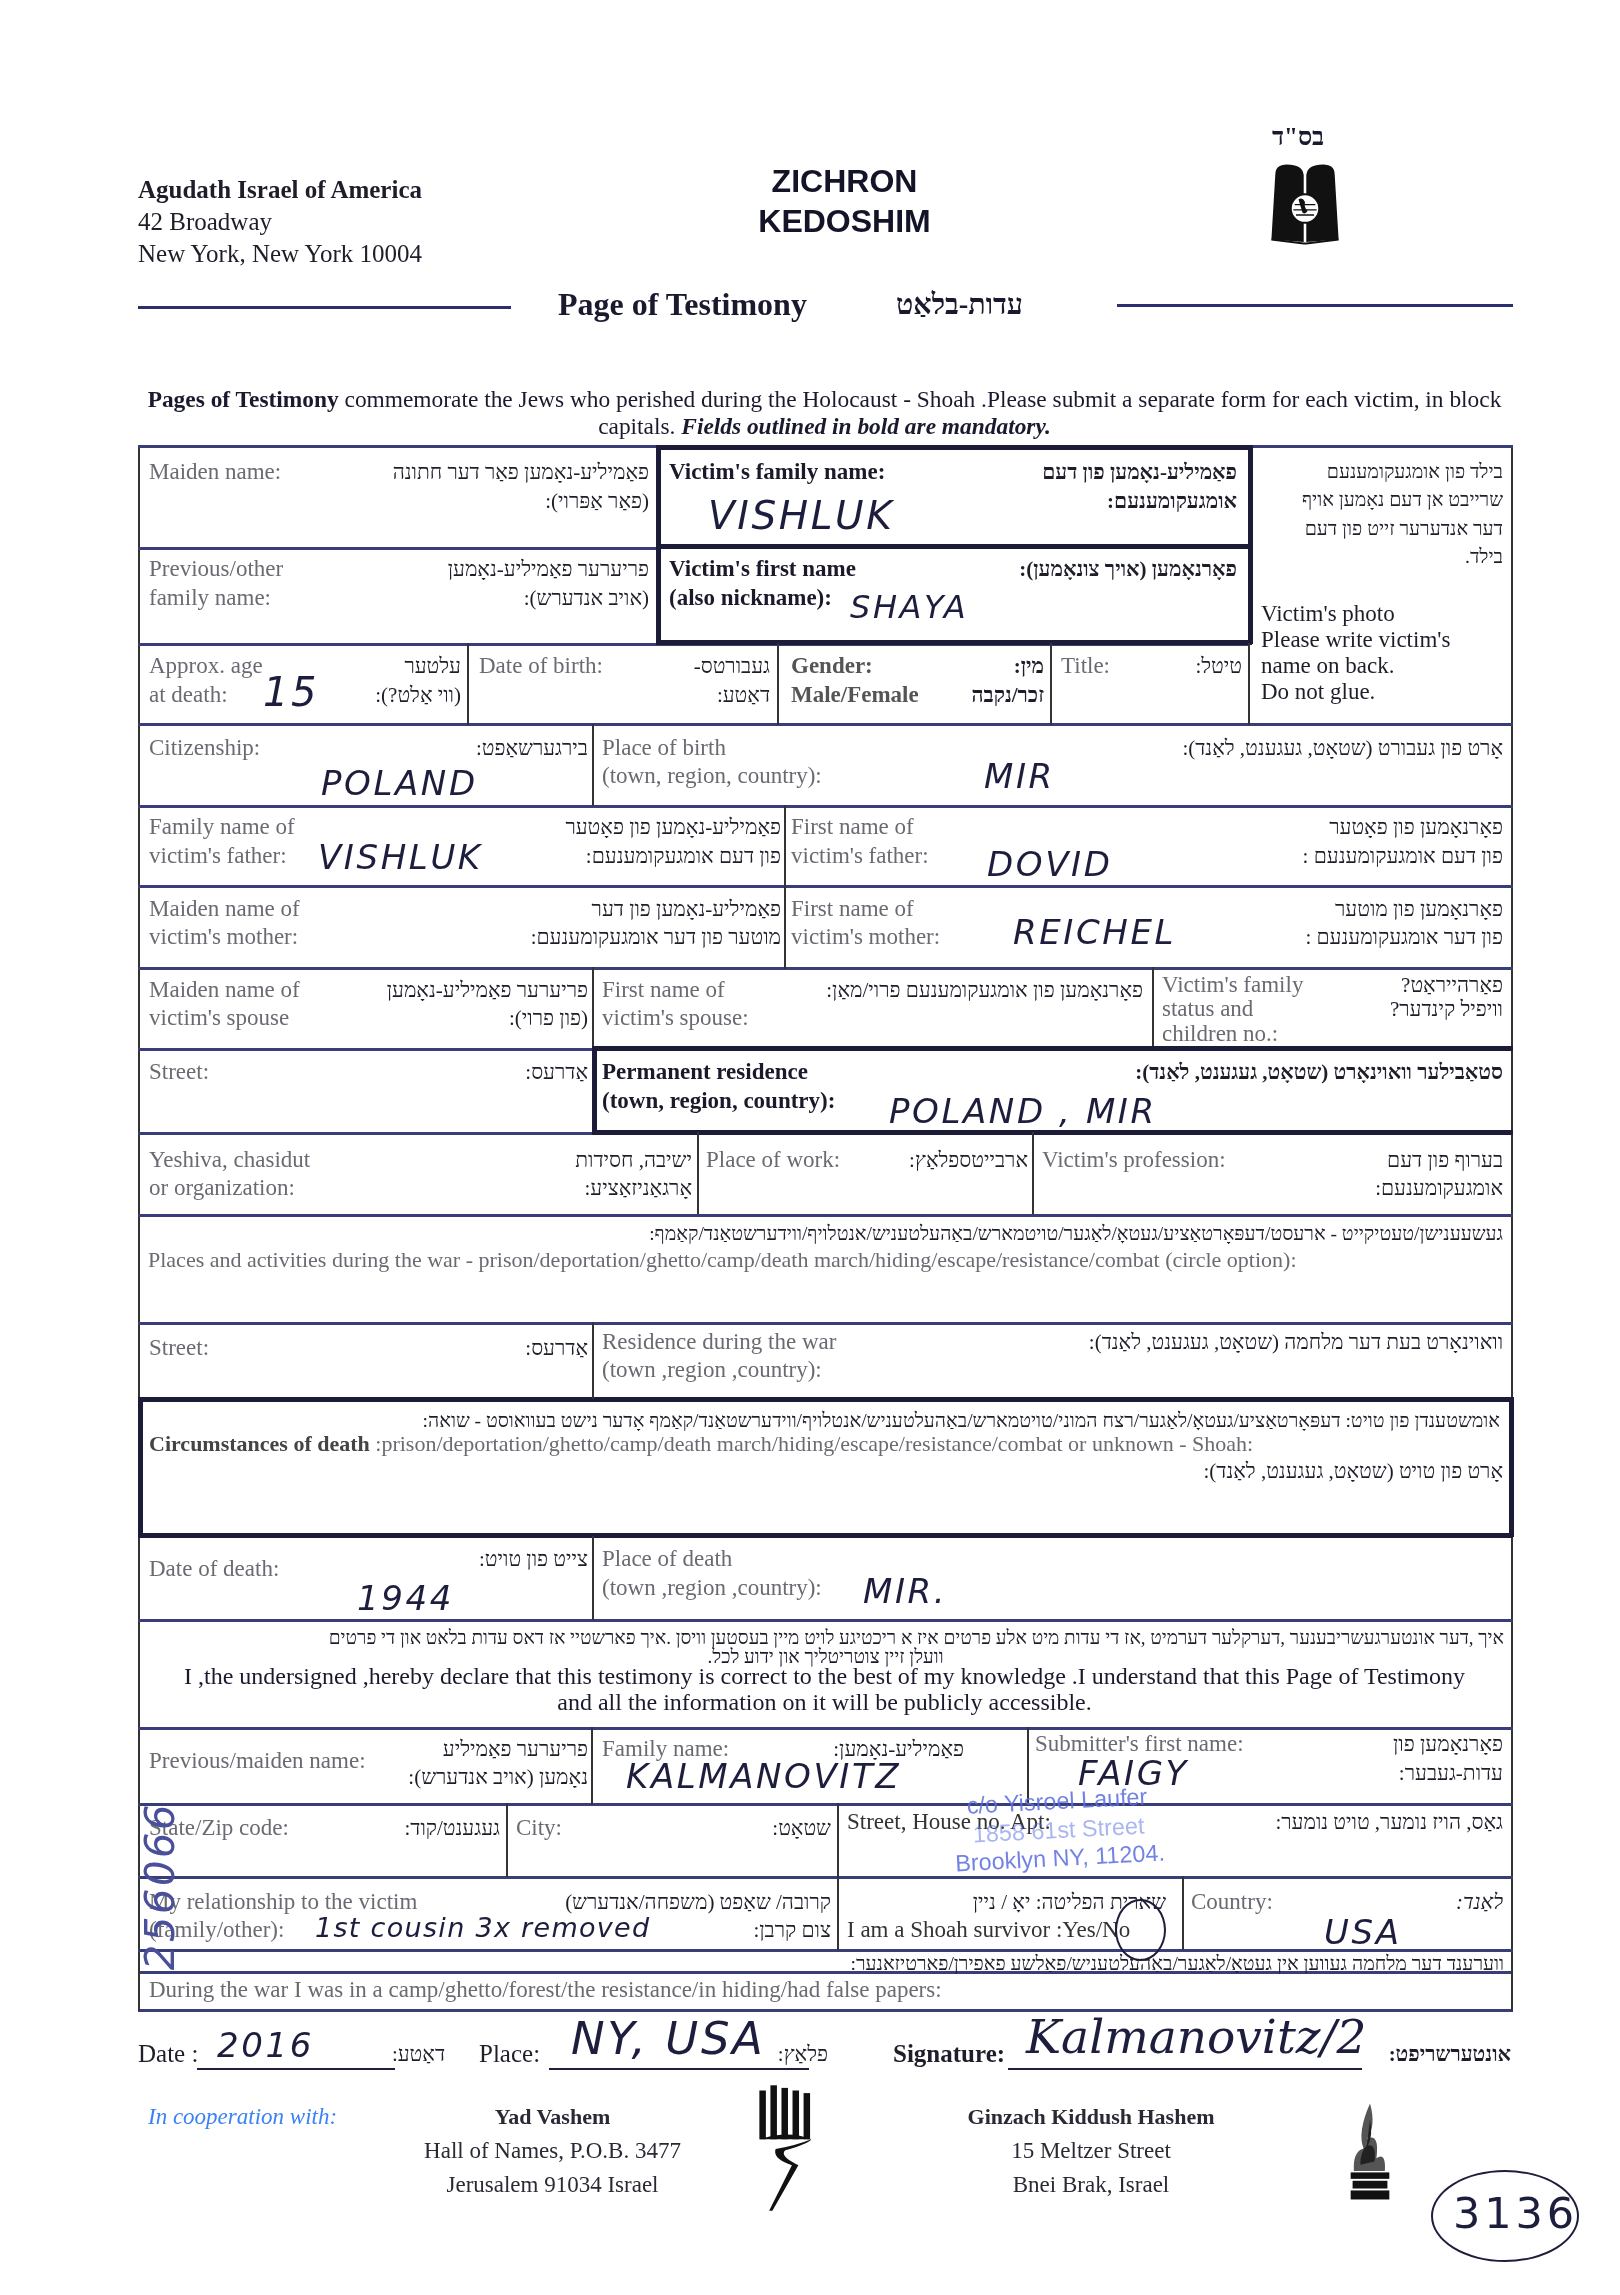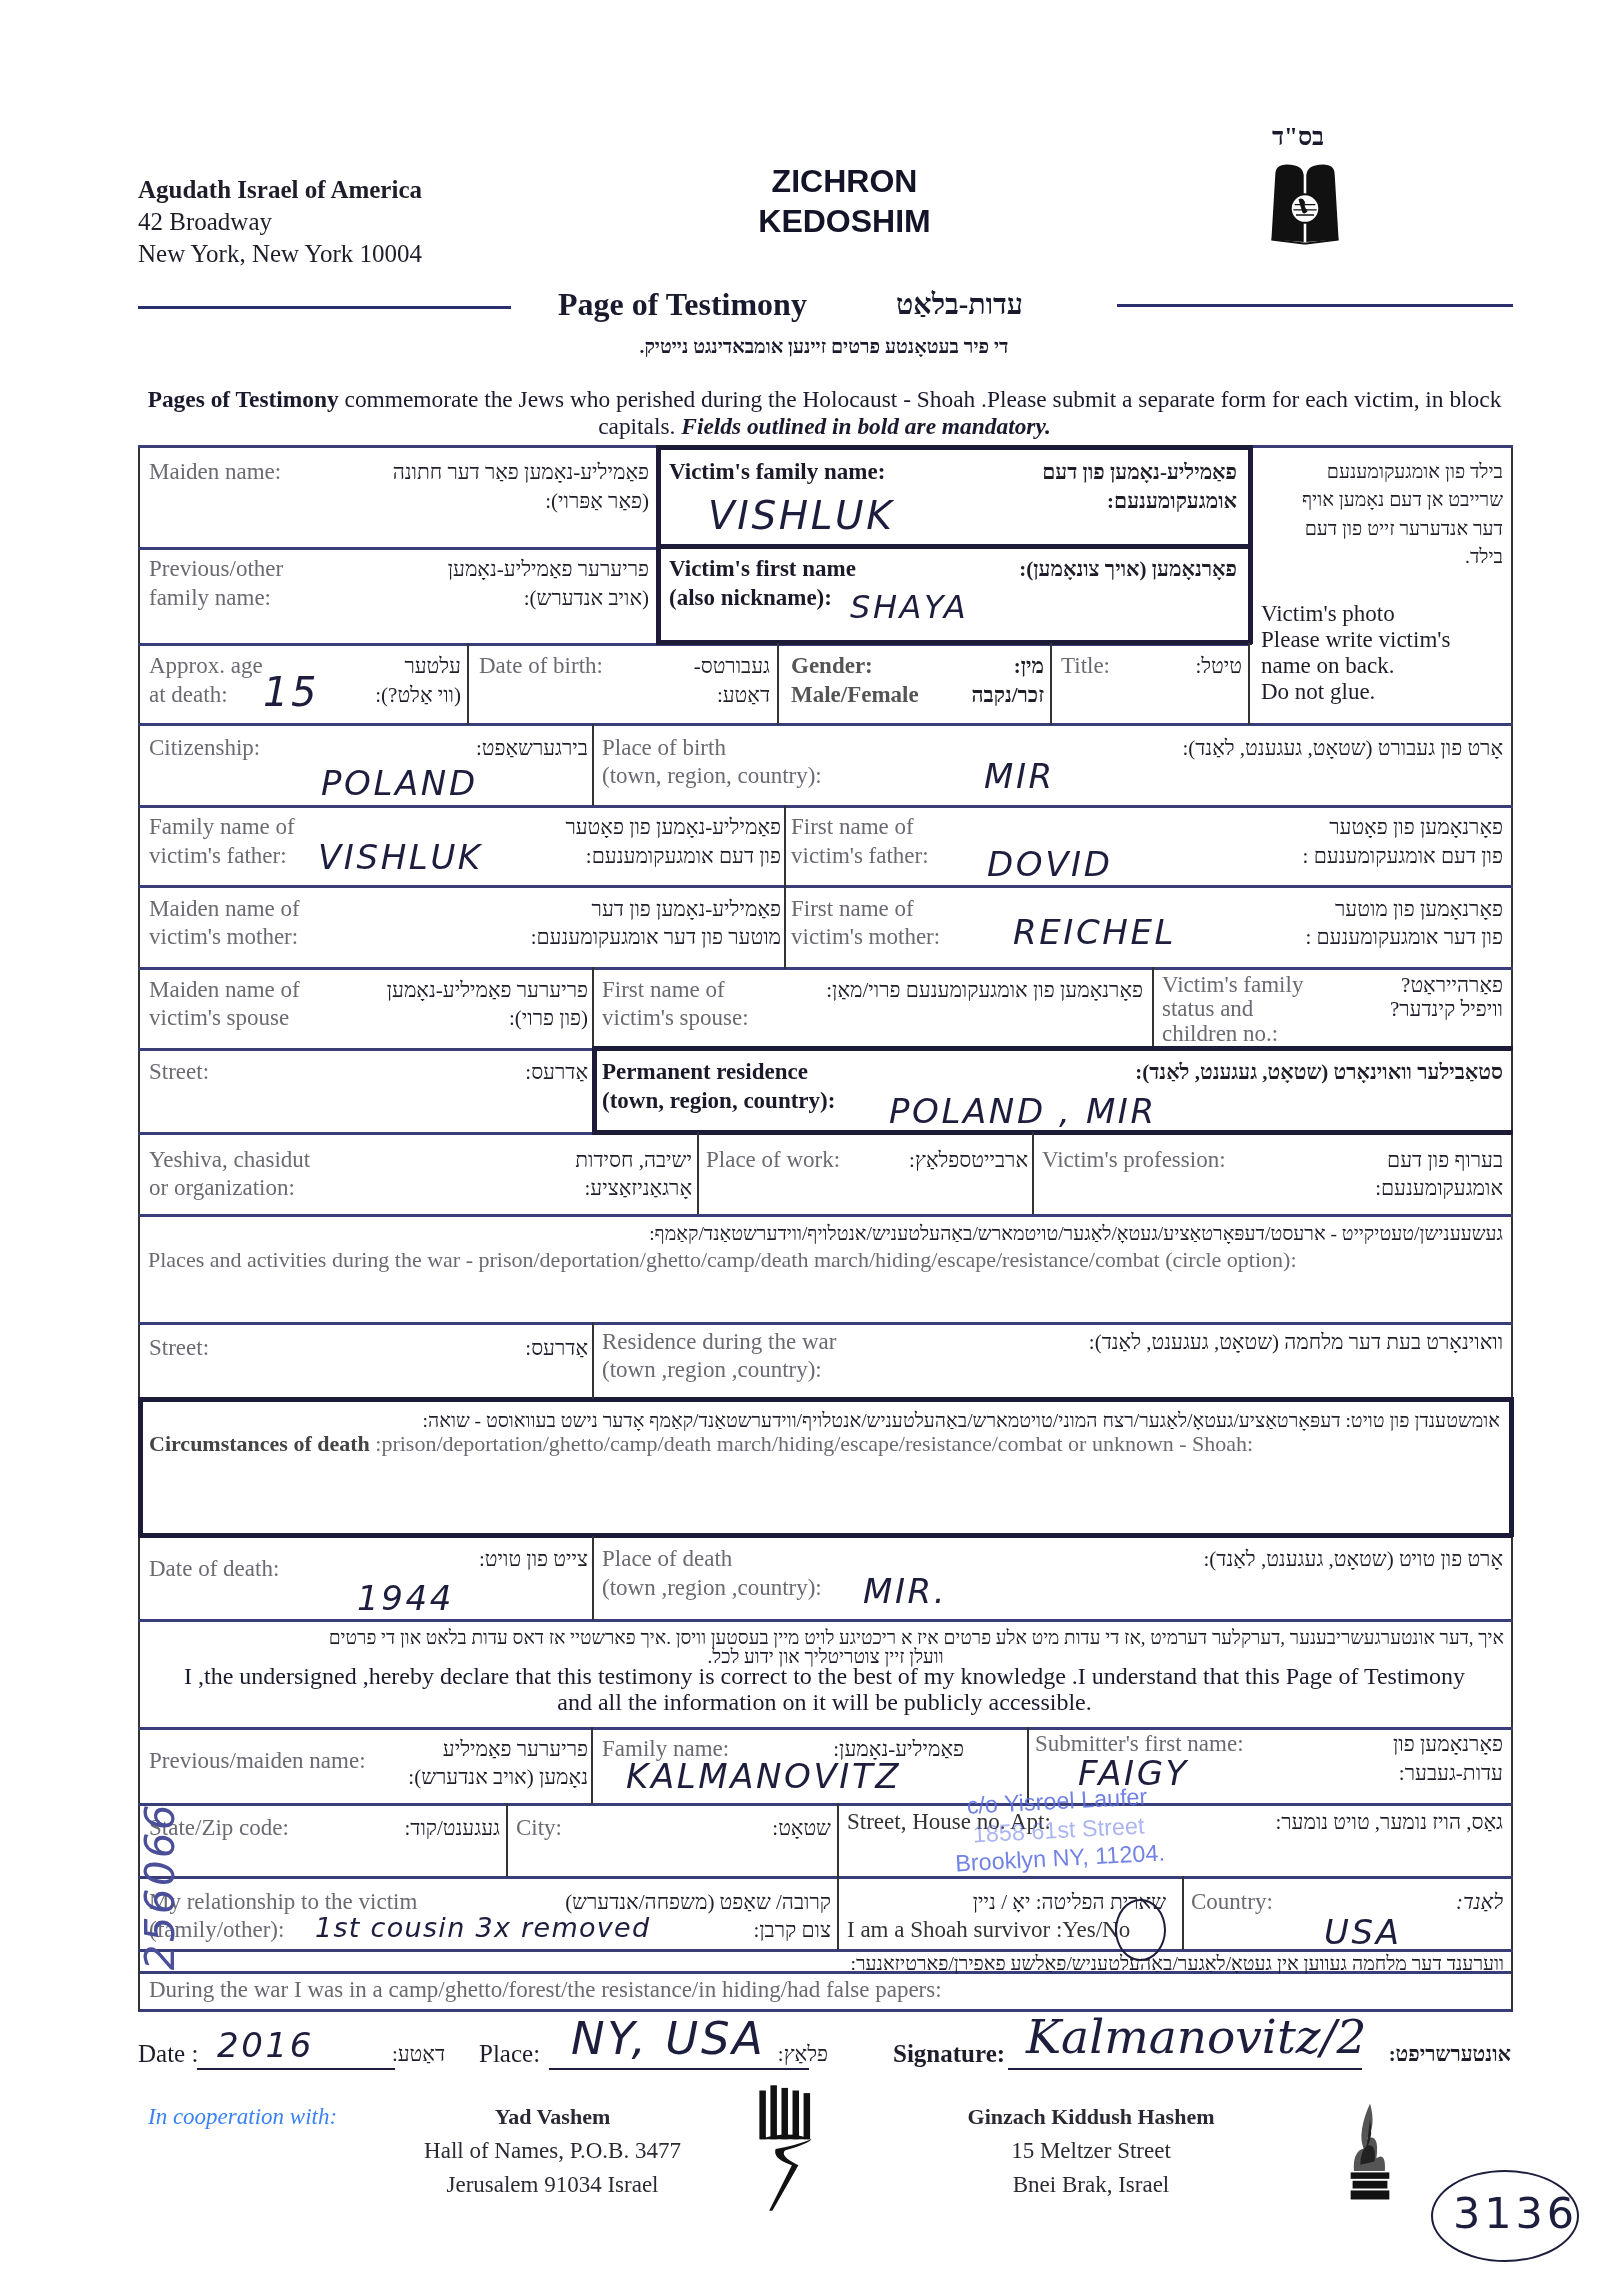--- a/index.html
+++ b/index.html
@@ -56,21 +56,20 @@
   <path d="M44 66 H76 M42 74 H78 M46 82 H74" stroke="#111" stroke-width="2"></path>
   <path d="M50 58 Q56 54 60 62 Q58 70 64 76 Q60 82 56 78" fill="#111"></path>
 </svg>
 
 <div class="abs pot-line" style="left:138px;width:373px;"></div>
 <div class="abs pot-line" style="left:1117px;width:396px;top:304px;"></div>
 <div class="abs pot-title">Page of Testimony</div>
 <div class="abs pot-yid" style="left:896px;">עדות-בלאַט</div>
 
 <div class="abs intro-yid">
-  <div style="font-weight:bold;">די פיר בעטאָנטע פרטים זיינען אומבאדינגט נייטיק.</div>
 </div>
 <div class="abs intro-en" style="top:386px;">
   <b>Pages of Testimony</b><span> commemorate the Jews who perished during the Holocaust - Shoah .Please submit a separate form for each victim, in block capitals. </span><i style="font-weight:bold;">Fields outlined in bold are mandatory.</i>
 </div>
 
 <div>
 
   <div class="vl" style="left:138px;top:447px;height:1527px;"></div>
   <div class="vl" style="left:1511px;top:447px;height:1527px;"></div>
 
@@ -301,21 +300,21 @@
 </div>
 
 <div>
   <div class="lbl" style="left:149px;top:1555px;">Date of death:</div>
   <div class="yid" style="right:1032px;top:1545px;">צייט פון טויט:</div>
   <div class="hw" style="left:357px;top:1578px;">1944</div>
 </div>
 <div>
   <div class="lbl" style="left:602px;top:1545px;">Place of death</div>
   <div class="lbl" style="left:602px;top:1574px;">(town ,region ,country):</div>
-  <div class="yid" style="right:117px;top:1545px;">אָרט פון טויט (שטאָט, געגענט, לאַנד):</div>
+  <div class="yid" style="right:117px;top:1457px;">אָרט פון טויט (שטאָט, געגענט, לאַנד):</div>
   <div class="hw" style="left:863px;top:1571px;">MIR.</div>
 </div>
 
 <div>
   <div class="yid" style="right:116px;top:1624px;font-size:19px;">איך ,דער אונטערגעשריבענער ,דערקלער דערמיט ,אז די עדות מיט אלע פרטים איז א ריכטיגע לויט מיין בעסטען וויסן .איך פארשטיי אז דאס עדות בלאט און די פרטים</div>
   <div class="abs" style="left:138px;width:1375px;top:1646px;text-align:center;font-size:19px;direction:rtl;">וועלן זיין צוטריטליך און ידוע לכל.</div>
   <div class="abs" style="left:182px;width:1285px;top:1663px;text-align:center;font-size:24px;line-height:26px;">I ,the undersigned ,hereby declare that this testimony is correct to the best of my knowledge .I understand that this Page of Testimony and all the information on it will be publicly accessible.</div>
 </div>
 
 <div>

